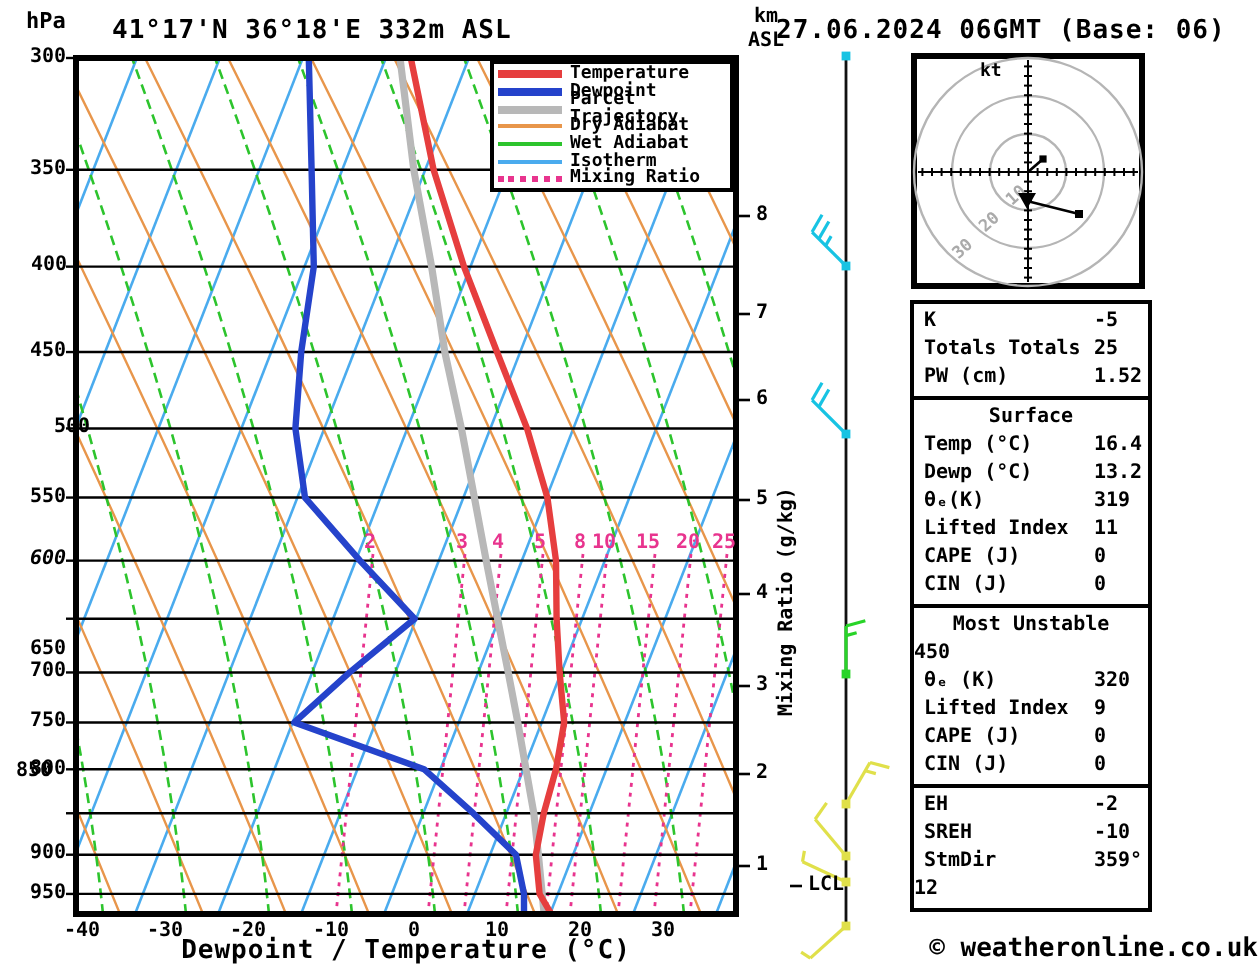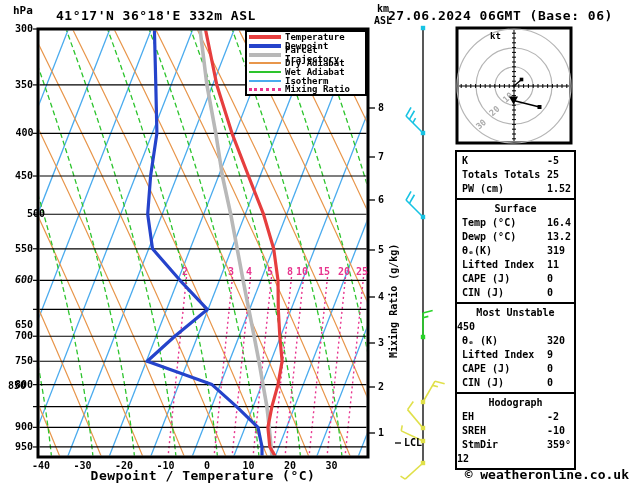--- a/index.html
+++ b/index.html
@@ -391,21 +391,20 @@
         <div class="prow">
           <span class="pl">CAPE (J)</span>
           <span class="pv">0</span>
         </div>
         <div class="prow">
           <span class="pl">CIN (J)</span>
           <span class="pv">0</span>
         </div>
       </div>
       <div class="pbox">
-        <div class="phead">Hodograph</div>
         <div class="prow">
           <span class="pl">EH</span>
           <span class="pv">-2</span>
         </div>
         <div class="prow">
           <span class="pl">SREH</span>
           <span class="pv">-10</span>
         </div>
         <div class="prow">
           <span class="pl">StmDir</span>

